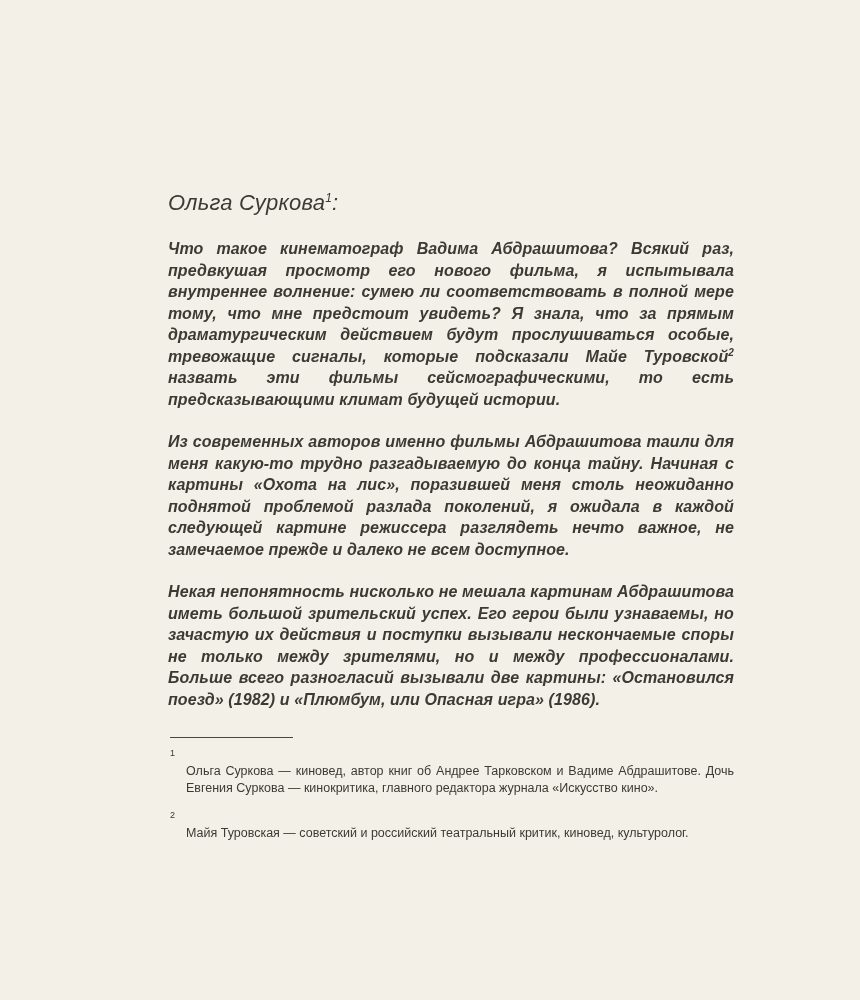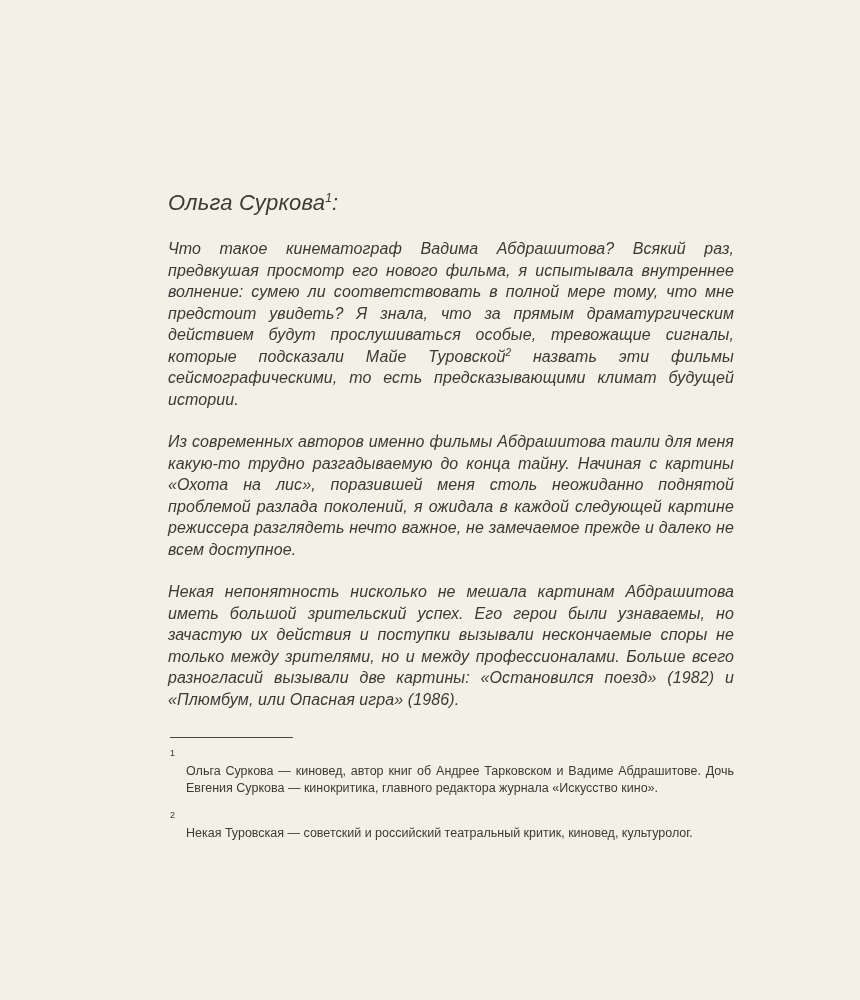--- a/index.html
+++ b/index.html
@@ -34,20 +34,21 @@
     line-height: 0;
     vertical-align: super;
   }
   .body-par {
     margin: 0 0 21px 0;
     font-size: 16px;
     font-style: italic;
     line-height: 21.5px;
     text-align: justify;
     letter-spacing: 0.1px;
+    font-weight: bold;
   }
   .body-par sup {
     font-size: 10px;
     line-height: 0;
     vertical-align: super;
     font-style: italic;
   }
   .footnotes {
     margin-top: 27px;
     font-style: normal;
@@ -95,17 +96,17 @@
   <div class="footnotes">
     <div class="fn-rule"></div>
 
     <div class="fn-item">
       <span class="fn-marker">1</span>
       <div class="fn-text">Ольга Суркова — киновед, автор книг об Андрее Тарковском и Вадиме Абдрашитове. Дочь Евгения Суркова — кинокритика, главного редактора журнала «Искусство кино».</div>
     </div>
 
     <div class="fn-item">
       <span class="fn-marker">2</span>
-      <div class="fn-text">Некая Туровская — советский и российский театральный критик, киновед, культуролог.</div>
+      <div class="fn-text">Майя Туровская — советский и российский театральный критик, киновед, культуролог.</div>
     </div>
   </div>
 
 </div>
 
 </body></html>

